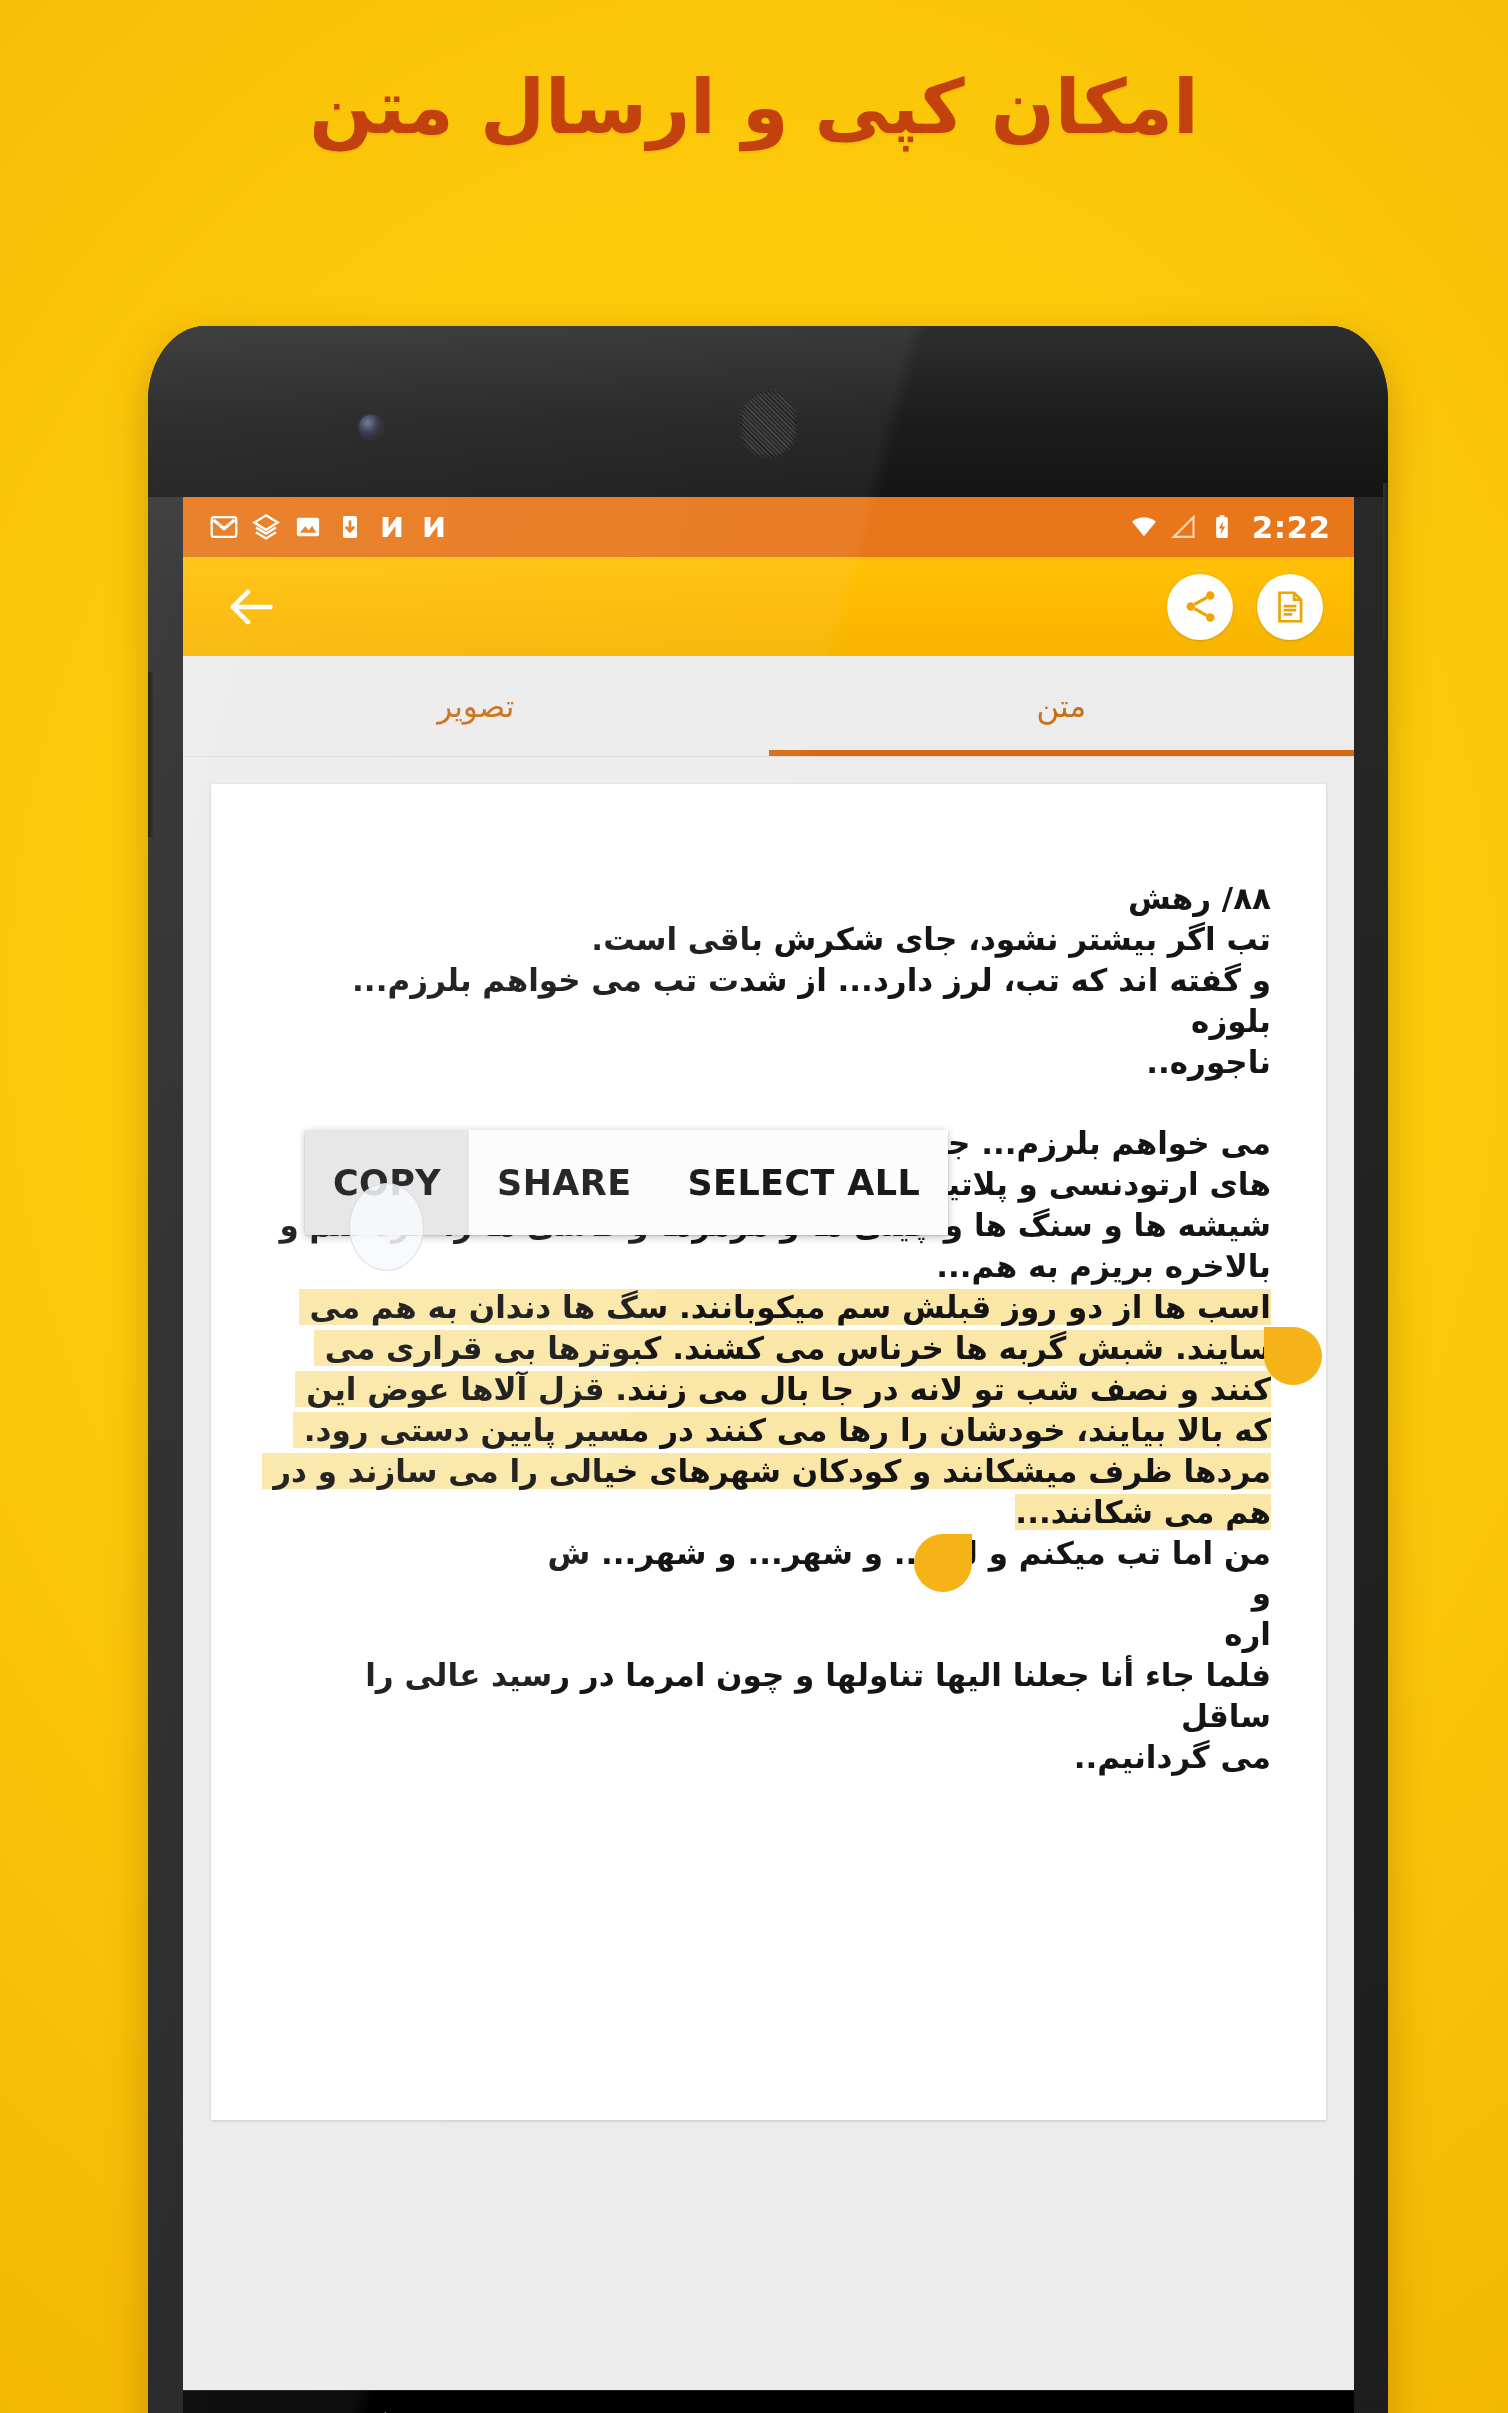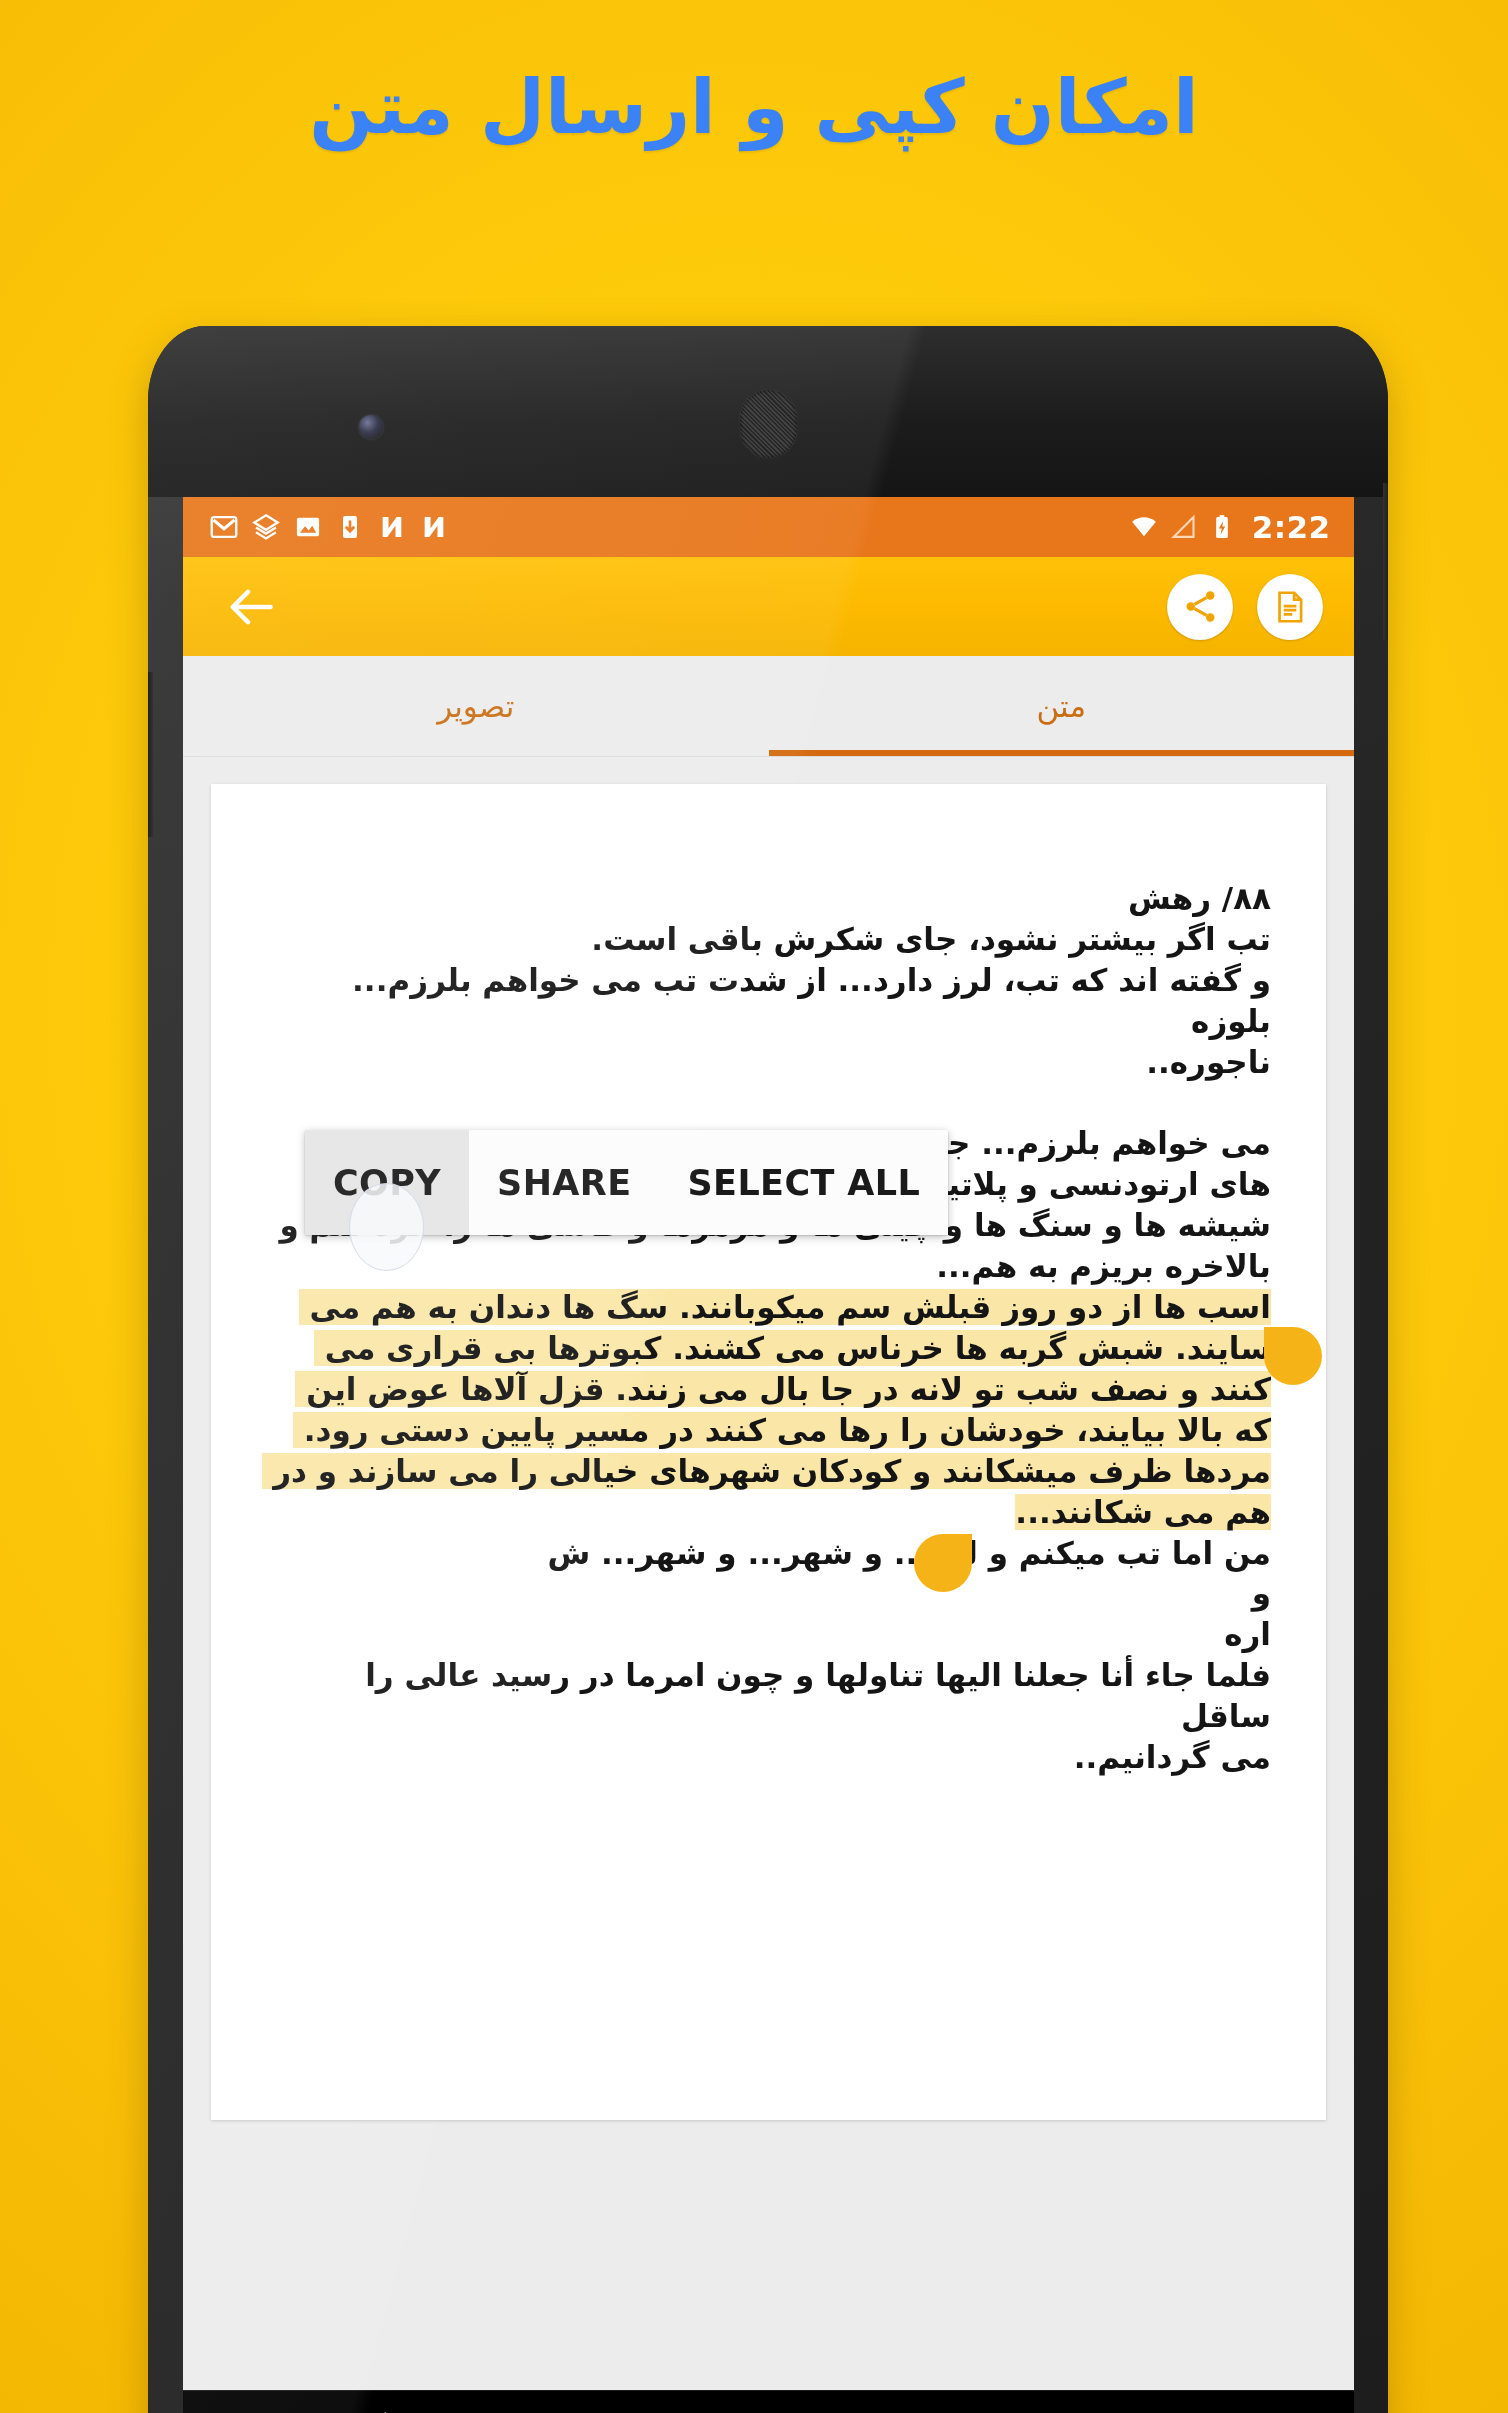--- a/index.html
+++ b/index.html
@@ -11,21 +11,21 @@
     overflow: hidden;
     position: relative;
   }
 
   
   .promo-title {
     position:absolute; top:63px; left:0; right:0;
     text-align:center;
     font-size:75px;
     font-weight:700;
-    color:#3b82f6;
+    color:#c2410c;
     letter-spacing:-0.8px;
     direction:rtl;
     text-shadow:0 1.6px 1.6px rgba(0,0,0,.07);
     font-family:"DejaVu Sans","Liberation Sans",sans-serif;
   }
 
   
   .device {
     position:absolute;
     left:148px; top:326px;

